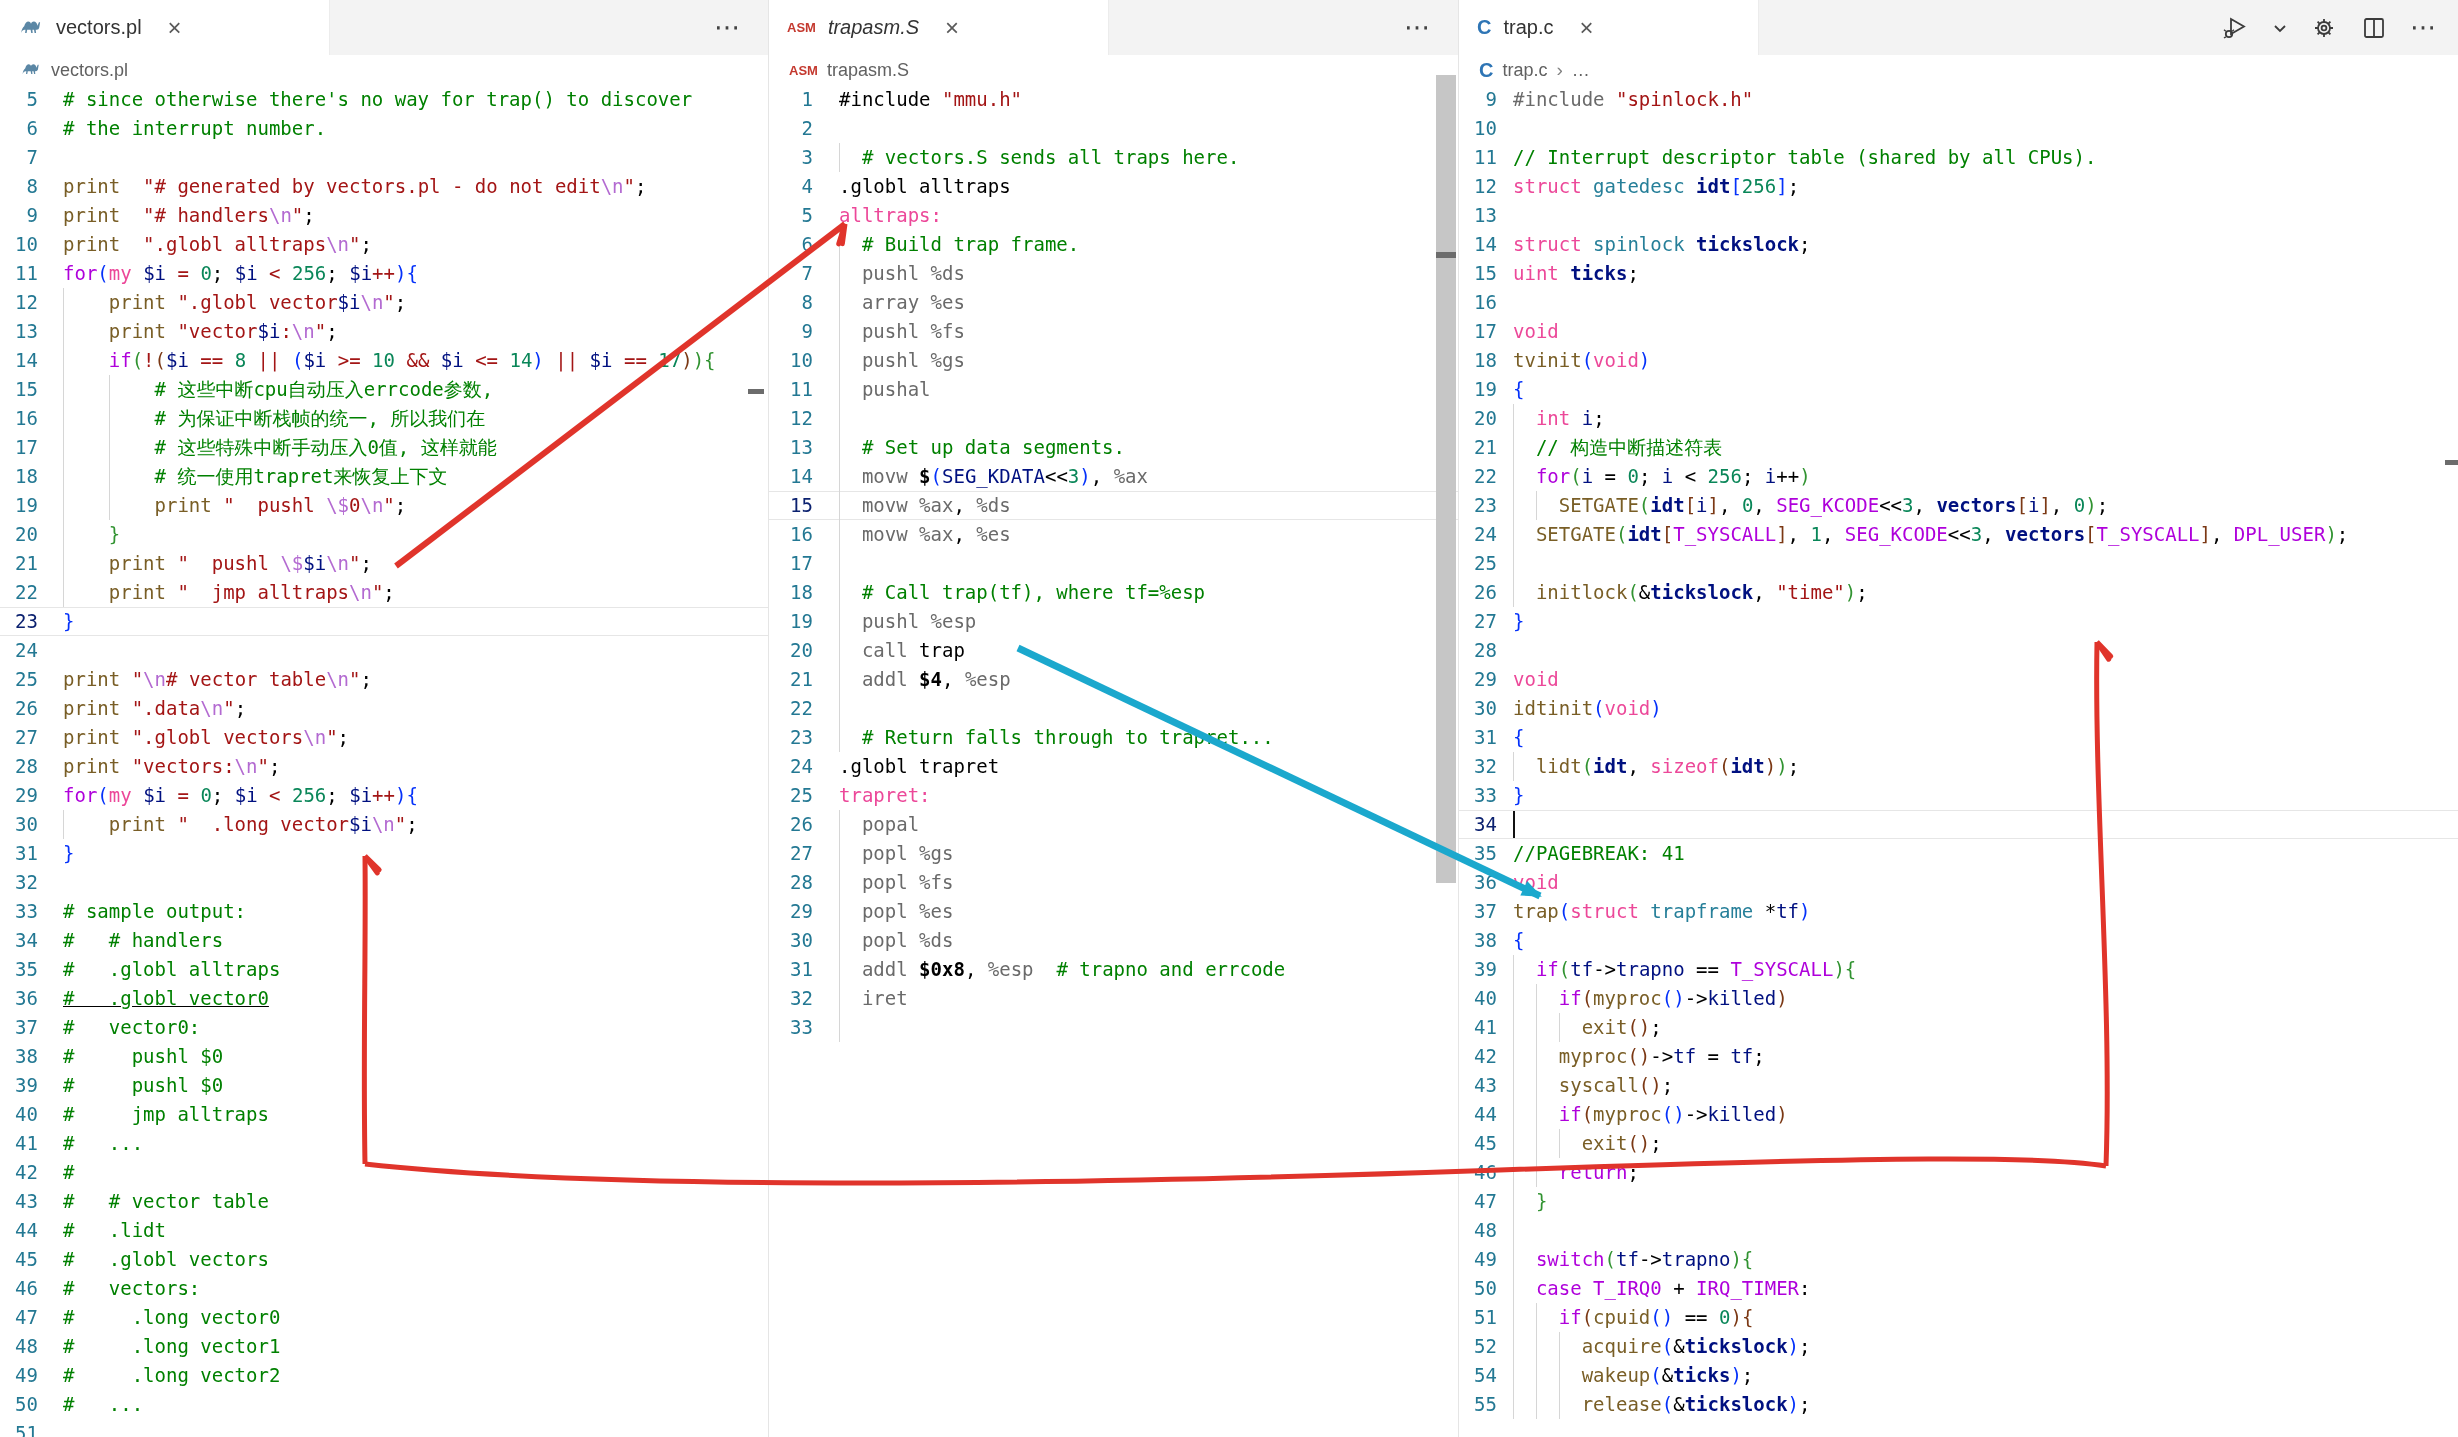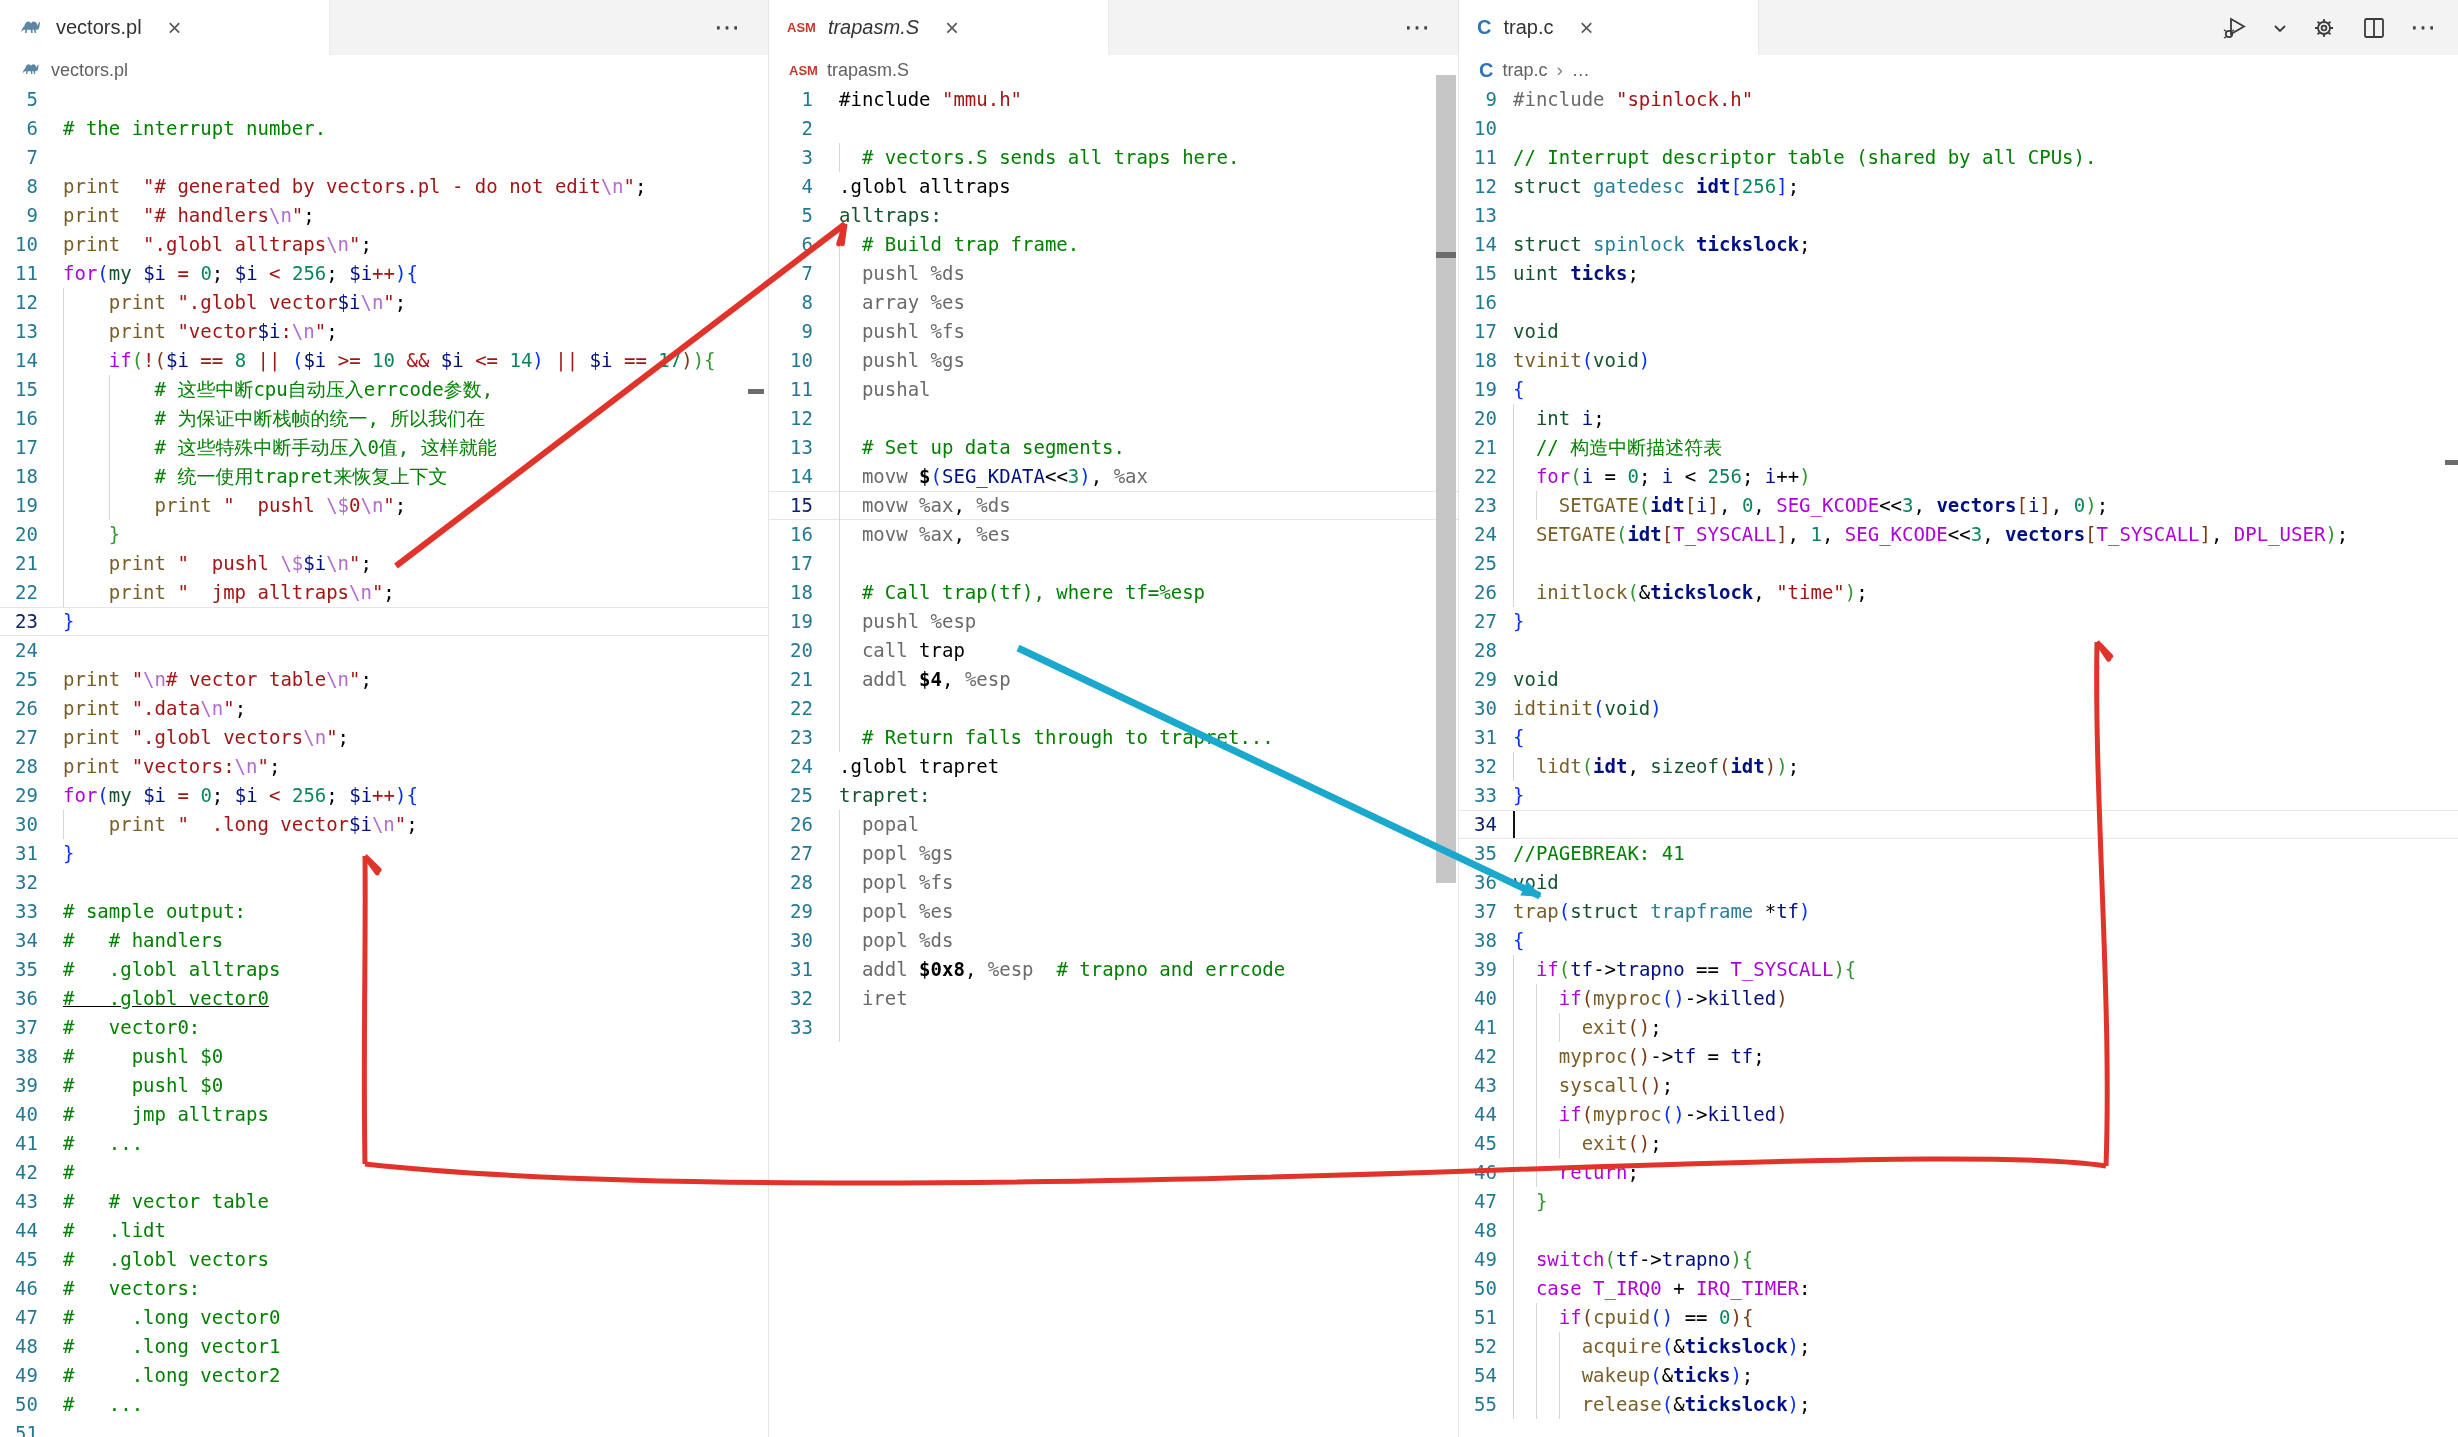--- a/index.html
+++ b/index.html
@@ -29,21 +29,21 @@
     font-family:"DejaVu Sans Mono",monospace;font-size:19px;}
   .row{height:29px;line-height:29px;display:flex;white-space:pre;position:relative;}
   .row.cur{box-shadow:inset 0 1px 0 #e6e6e6,inset 0 -1px 0 #e6e6e6;}
   .gut{flex:none;text-align:right;color:#237893;}
   .gut.act{color:#0b216f;}
   .cl{position:relative;flex:none;}
   .guide{position:absolute;top:0;bottom:0;width:1px;background:#d6d6d6;}
   .caret{position:absolute;top:1px;width:2px;height:27px;background:#111;}
   
   .c{color:#008000}.s{color:#a31515}.e{color:#b36ad1}.k{color:#af00db}
-  .kb{color:#14532d}.v{color:#001080}.vb{color:#001080;font-weight:bold}
+  .kb{color:#ec4899}.v{color:#001080}.vb{color:#001080;font-weight:bold}
   .n{color:#098658}.f{color:#795e26}.t{color:#267f99}.o{color:#a31515}
   .g{color:#6a6a6a}.b{color:#000;font-weight:bold}
   .b1{color:#0431fa}.b2{color:#319331}.b3{color:#7b3814}
   .sb{position:absolute;background:#c6c6c6;}
   .ovdash{position:absolute;background:#6c6c6c;}
   #overlay{position:absolute;left:0;top:0;pointer-events:none;}
 </style>
 </head>
 <body>
 
@@ -63,21 +63,21 @@
   </div>
   <div class="crumbs">
     <span>
       <svg width="22" height="22" viewBox="0 0 26 26">
           <path fill="#5b87a5" d="M3 20c.6-3.4 1.8-5.6 3.2-6.7C7 10.4 8.6 8.6 10.3 8.6c1.3 0 2.2.9 2.7 2.1.5-1.2 1.5-2.1 2.8-2.1 1.9 0 3.4 1.8 3.7 4.2l1.4-3.6h1.2l-.8 5.1c-.3 1.7-1.2 2.5-2.6 2.5h-1l.4 3.2h-1.5l-.6-3.2h-1.6l.3 3.2h-1.5l-.6-3.2H9.2L8.6 20H7.1l.4-3.2h-.9C5.2 16.8 3.9 18 3 20z"></path>
         </svg>
     </span>
     <span>vectors.pl</span>
   </div>
   <div class="code">
-      <div class="row"><div class="gut" style="width: 38px;">5</div></div>
+      <div class="row"><div class="gut" style="width: 38px;">5</div><div class="cl" style="margin-left: 25px;"><span class="c"># since otherwise there's no way for trap() to discover</span></div></div>
       <div class="row"><div class="gut" style="width: 38px;">6</div><div class="cl" style="margin-left: 25px;"><span class="c"># the interrupt number.</span></div></div>
       <div class="row"><div class="gut" style="width: 38px;">7</div><div class="cl" style="margin-left: 25px;"></div></div>
       <div class="row"><div class="gut" style="width: 38px;">8</div><div class="cl" style="margin-left: 25px;"><span class="f">print</span><span>  </span><span class="s">"# generated by vectors.pl - do not edit</span><span class="e">\n</span><span class="s">"</span><span>;</span></div></div>
       <div class="row"><div class="gut" style="width: 38px;">9</div><div class="cl" style="margin-left: 25px;"><span class="f">print</span><span>  </span><span class="s">"# handlers</span><span class="e">\n</span><span class="s">"</span><span>;</span></div></div>
       <div class="row"><div class="gut" style="width: 38px;">10</div><div class="cl" style="margin-left: 25px;"><span class="f">print</span><span>  </span><span class="s">".globl alltraps</span><span class="e">\n</span><span class="s">"</span><span>;</span></div></div>
       <div class="row"><div class="gut" style="width: 38px;">11</div><div class="cl" style="margin-left: 25px;"><span class="k">for</span><span class="b1">(</span><span class="kb">my</span><span> </span><span class="v">$i</span><span> </span><span class="o">=</span><span> </span><span class="n">0</span><span>; </span><span class="v">$i</span><span> </span><span class="o">&lt;</span><span> </span><span class="n">256</span><span>; </span><span class="v">$i</span><span class="o">++</span><span class="b1">)</span><span class="b1">{</span></div></div>
       <div class="row"><div class="gut" style="width: 38px;">12</div><div class="cl" style="margin-left: 25px;"><i class="guide" style="left: 0px;"></i><span>    </span><span class="f">print</span><span> </span><span class="s">".globl vector</span><span class="v">$i</span><span class="e">\n</span><span class="s">"</span><span>;</span></div></div>
       <div class="row"><div class="gut" style="width: 38px;">13</div><div class="cl" style="margin-left: 25px;"><i class="guide" style="left: 0px;"></i><span>    </span><span class="f">print</span><span> </span><span class="s">"vector</span><span class="v">$i</span><span class="s">:</span><span class="e">\n</span><span class="s">"</span><span>;</span></div></div>
       <div class="row"><div class="gut" style="width: 38px;">14</div><div class="cl" style="margin-left: 25px;"><i class="guide" style="left: 0px;"></i><span>    </span><span class="k">if</span><span class="b2">(</span><span class="o">!</span><span class="b3">(</span><span class="v">$i</span><span> </span><span class="o">==</span><span> </span><span class="n">8</span><span> </span><span class="o">||</span><span> </span><span class="b1">(</span><span class="v">$i</span><span> </span><span class="o">&gt;=</span><span> </span><span class="n">10</span><span> </span><span class="o">&amp;&amp;</span><span> </span><span class="v">$i</span><span> </span><span class="o">&lt;=</span><span> </span><span class="n">14</span><span class="b1">)</span><span> </span><span class="o">||</span><span> </span><span class="v">$i</span><span> </span><span class="o">==</span><span> </span><span class="n">17</span><span class="b3">)</span><span class="b2">)</span><span class="b2">{</span></div></div>
       <div class="row"><div class="gut" style="width: 38px;">15</div><div class="cl" style="margin-left: 25px;"><i class="guide" style="left: 0px;"></i><i class="guide" style="left: 45.76px;"></i><span>        </span><span class="c"># 这些中断cpu自动压入errcode参数,</span></div></div>

